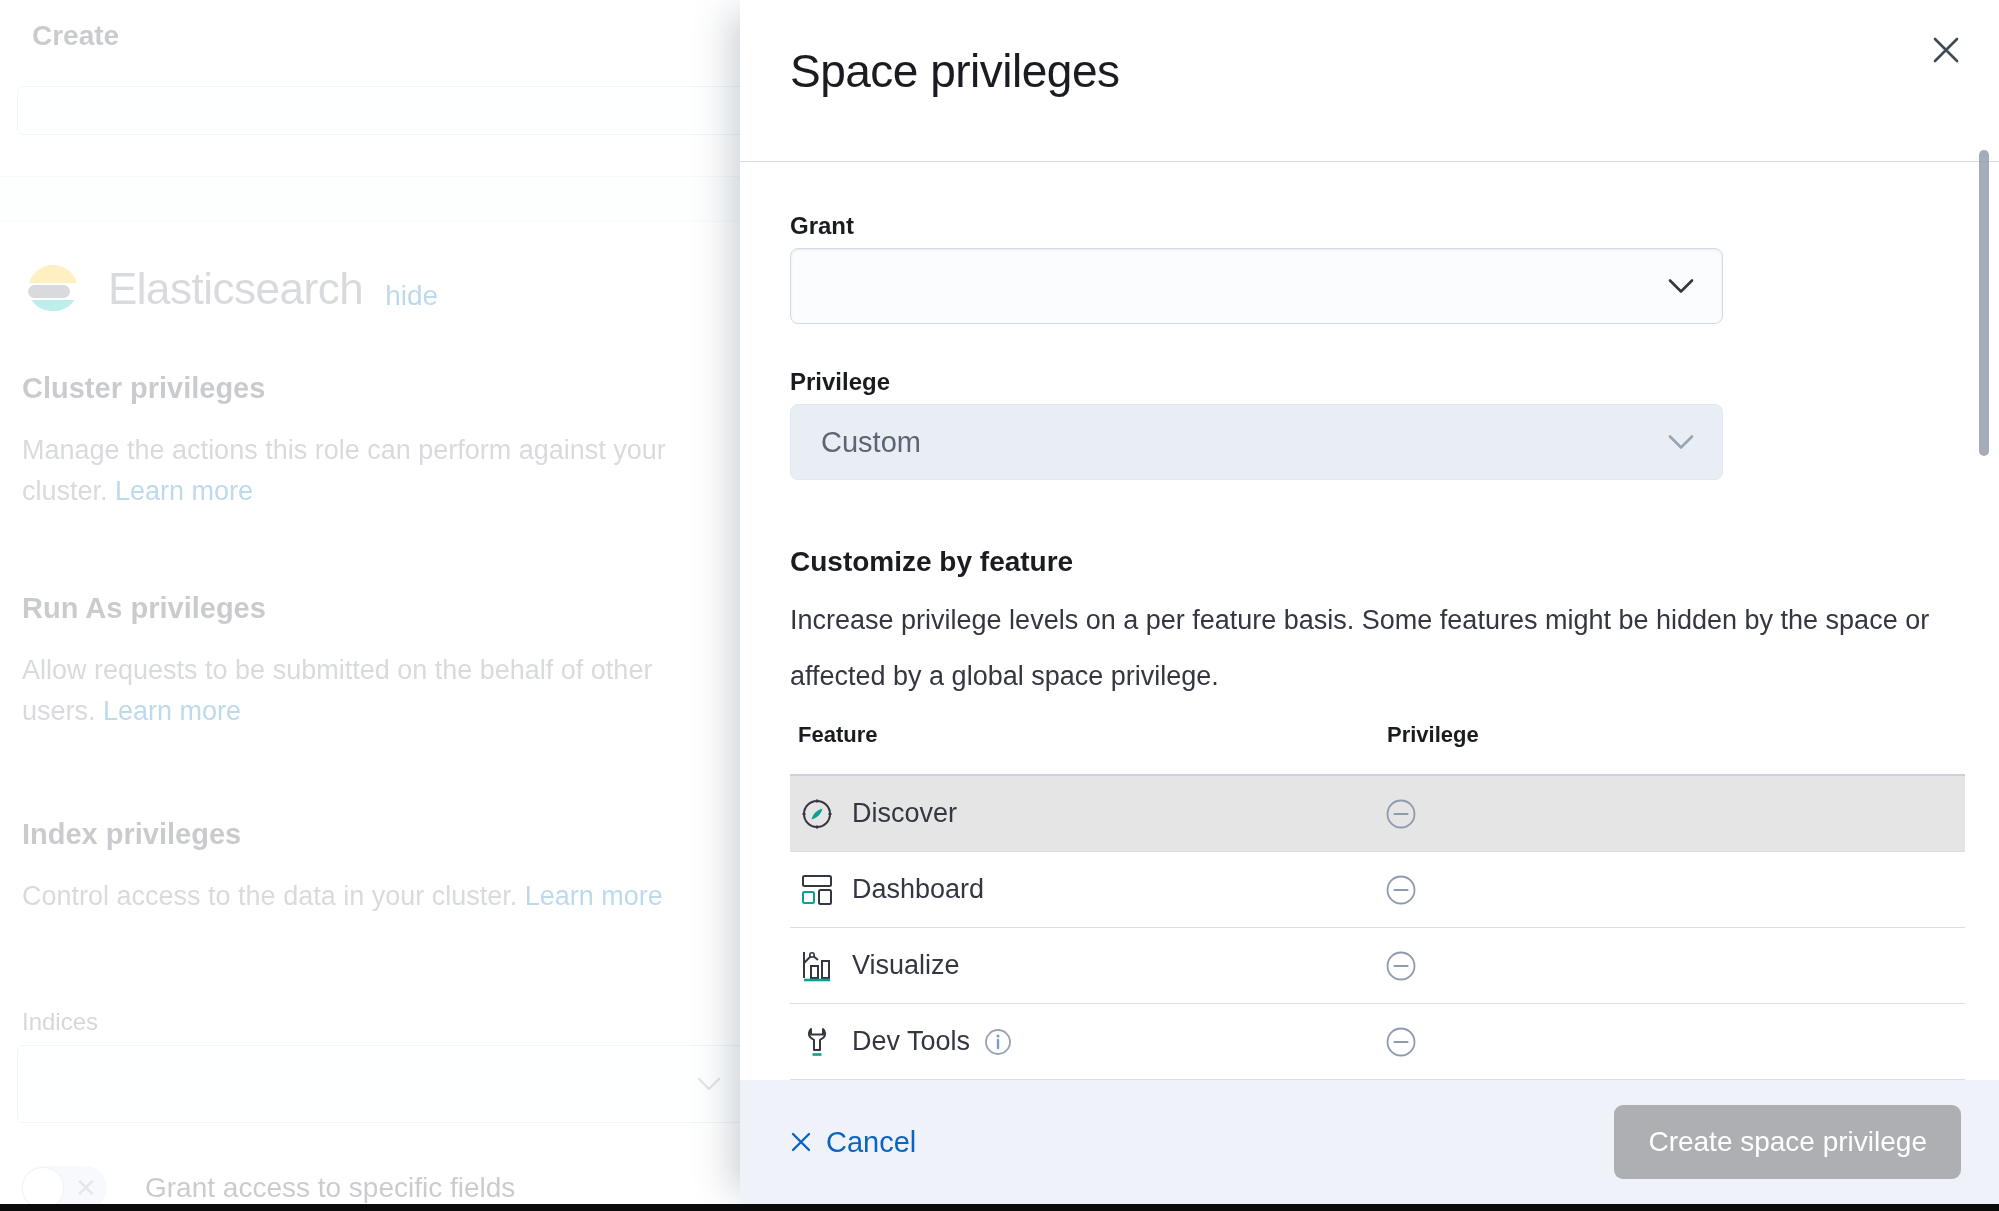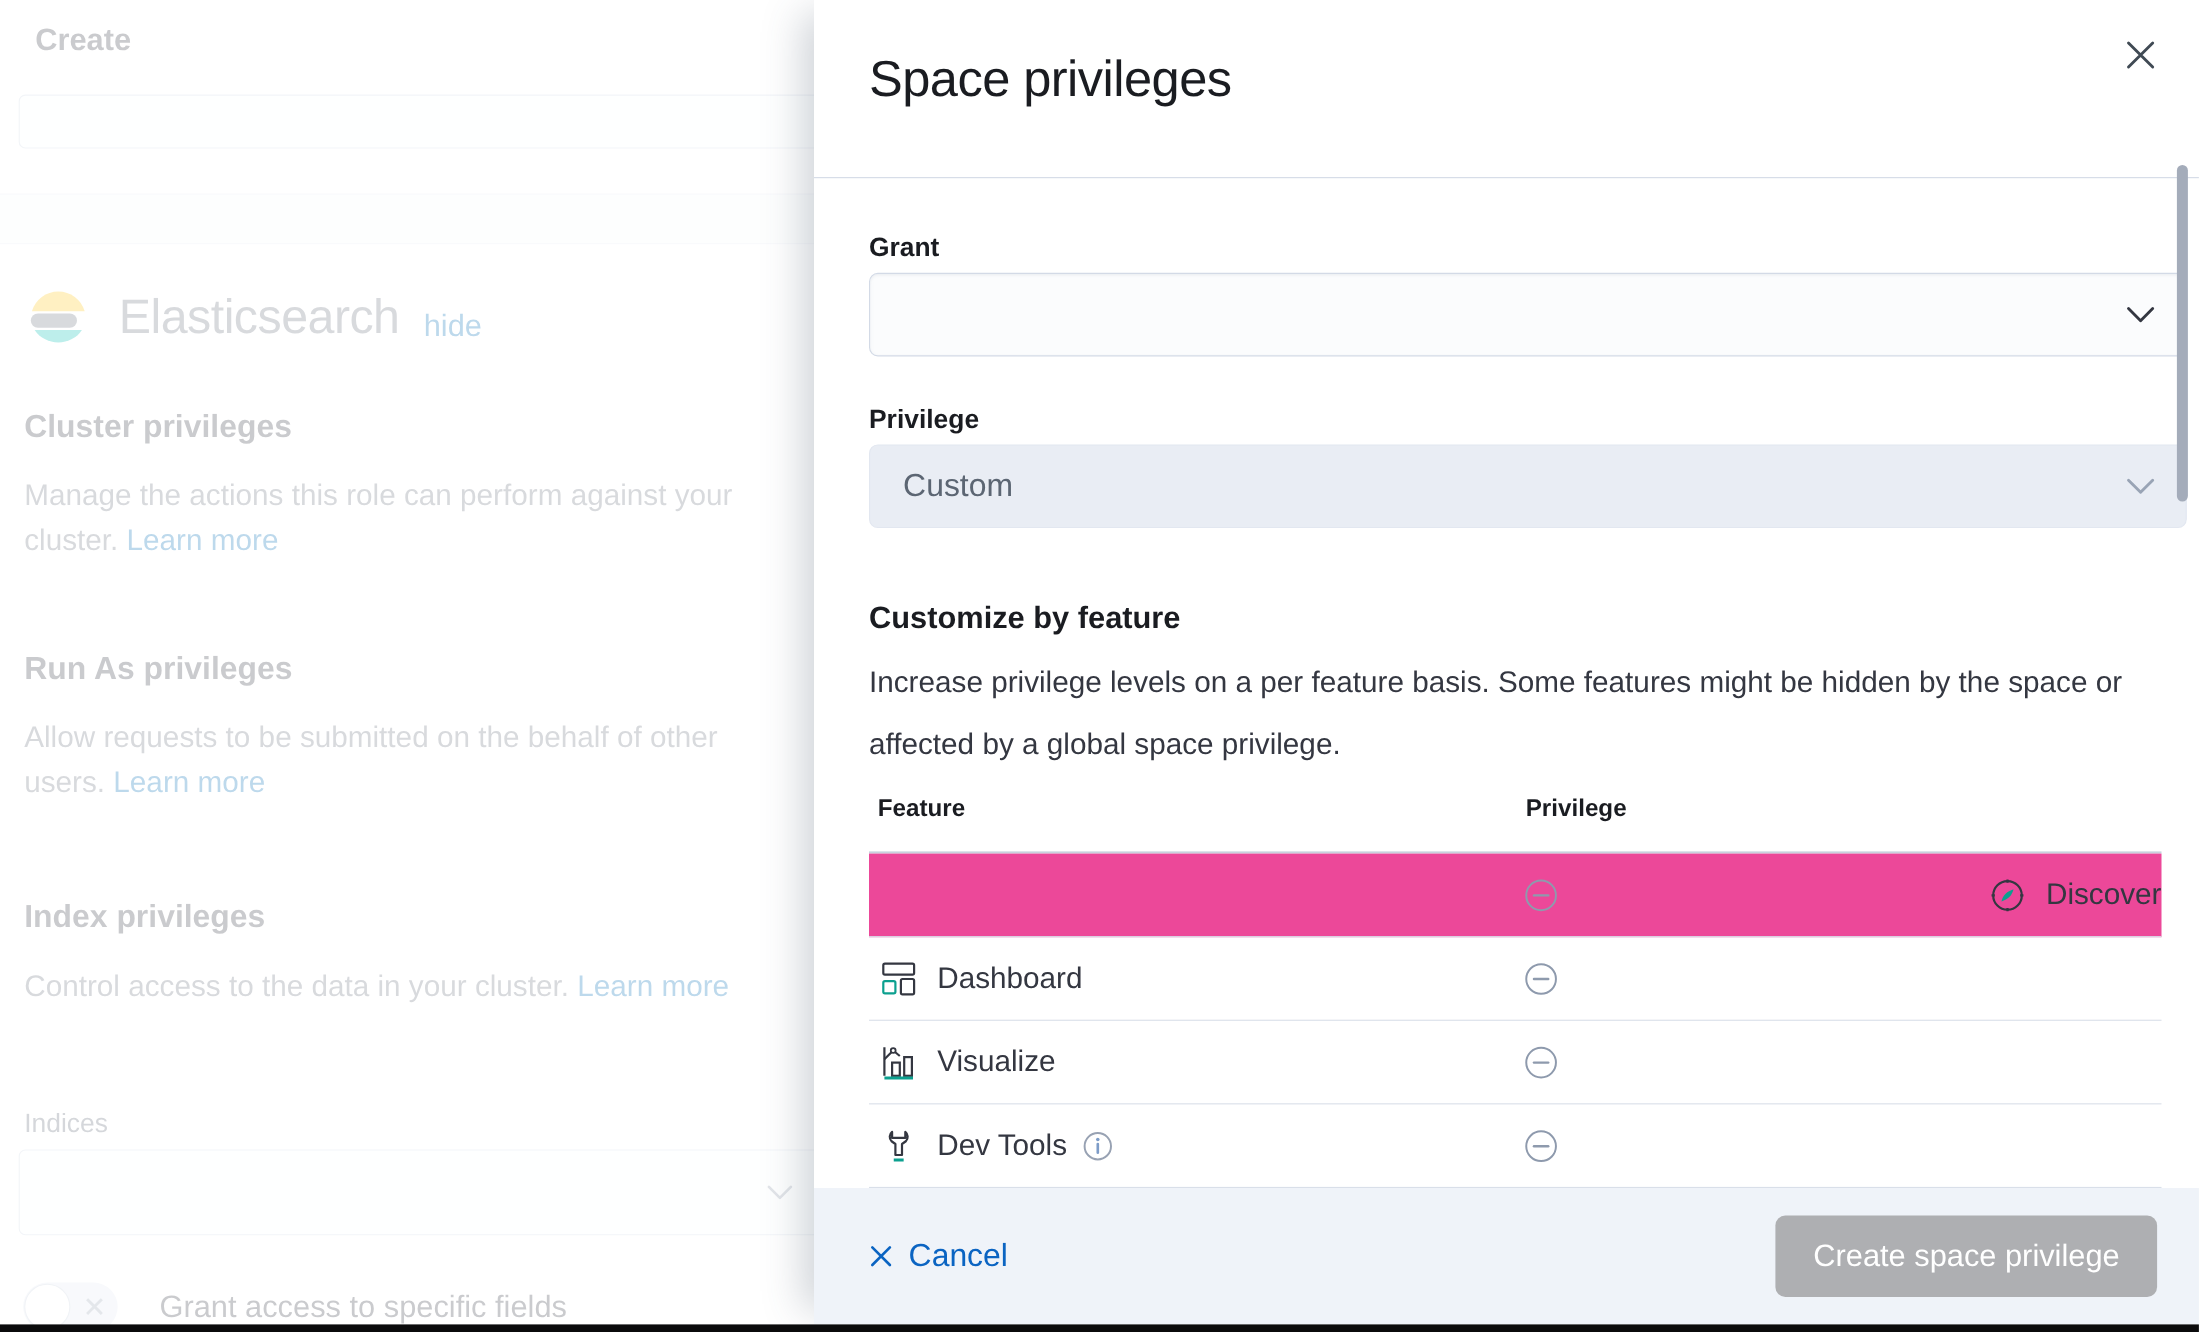--- a/index.html
+++ b/index.html
@@ -48,40 +48,40 @@
             box-shadow:-22px 0 34px -12px rgba(65,78,101,0.25); }
   .flyout-title { position:absolute; left:50px; top:44px; font-size:46px; color:#1a1c21;
                   letter-spacing:-0.5px; }
   .close-btn { position:absolute; left:1178px; top:22px; width:56px; height:56px;
                display:flex; align-items:center; justify-content:center; background:none; border:none; cursor:pointer; }
   .flyout-divider { position:absolute; left:0; top:161px; width:1259px; height:1px; background:#d3dae6; }
 
   .fld-label { position:absolute; left:50px; font-size:24px; font-weight:bold; color:#1a1c21; }
   .lbl-spaces { top:212px; } .lbl-privilege { top:368px; }
 
-  .combo { position:absolute; left:50px; width:1198px; height:76px; border-radius:8px; }
+  .combo { position:absolute; left:50px; width:933px; height:76px; border-radius:8px; }
   .combo-spaces { top:248px; background:#fbfcfd; border:1px solid #d3dae6;
                   box-shadow:inset 0 1px 3px rgba(152,162,179,0.18); }
   .combo-custom { top:404px; background:#e9edf4; border:1px solid #e2e7f0; }
   .combo .chev { position:absolute; right:28px; top:50%; transform:translateY(-50%); }
   .combo-value { position:absolute; left:30px; top:50%; transform:translateY(-50%);
                  font-size:29px; color:#5c6673; }
 
   .customize-h { position:absolute; left:50px; top:546px; font-size:28px; font-weight:bold; color:#1a1c21; }
   .customize-p { position:absolute; left:50px; top:592px; width:1165px; font-size:27px;
                  line-height:56px; color:#343741; }
 
   .tbl-header { position:absolute; top:722px; font-size:22px; font-weight:bold; color:#1a1c21; }
   .th-feature { left:58px; } .th-privilege { left:647px; }
   .tbl-topline { position:absolute; left:50px; top:774px; width:1175px; height:2px; background:#c9d1de; }
 
   .rows { position:absolute; left:50px; top:776px; width:1175px; }
   .frow { position:relative; height:76px; border-bottom:1px solid #d9dfe9;
           display:flex; align-items:center; padding-left:10px; }
-  .frow.shaded { background:#ec4899;justify-content:flex-end; }
+  .frow.shaded { background:#e5e5e5; }
   .frow .app-icon { width:34px; height:34px; flex:0 0 34px; }
   .frow-label { margin-left:18px; font-size:27px; color:#343741; }
   .info-icon { margin-left:14px; }
   .minus-wrap { position:absolute; left:595px; top:50%; transform:translateY(-50%); width:32px; height:32px; }
 
   .footer { position:absolute; left:0; top:1080px; width:1259px; height:124px; background:#eff3f9;
             display:flex; align-items:center; }
   .cancel-btn { display:flex; align-items:center; margin-left:50px; background:none; border:none;
                 cursor:pointer; font-family:inherit; }
   .cancel-label { margin-left:14px; font-size:29px; color:#0b64c2; }

